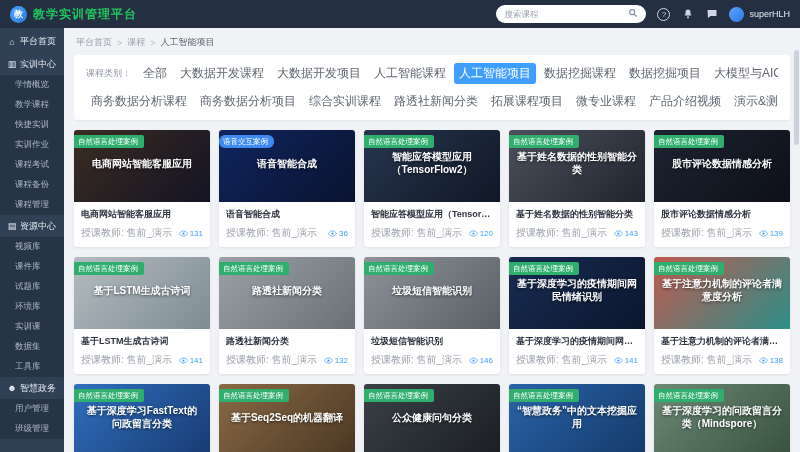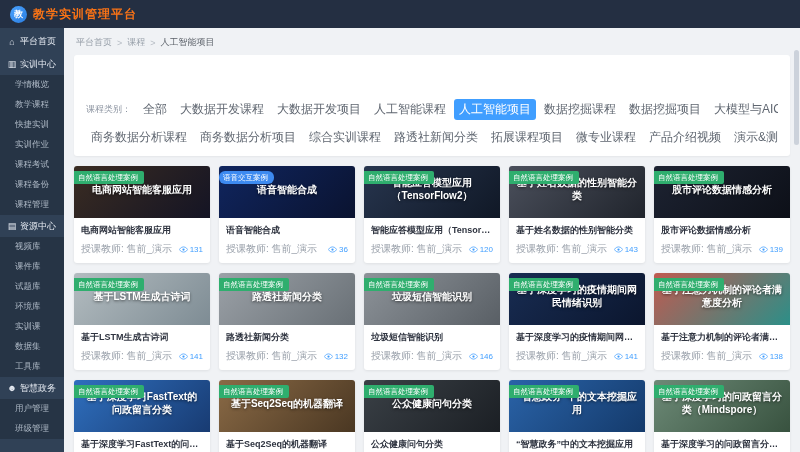--- a/index.html
+++ b/index.html
@@ -3,21 +3,21 @@
 <meta charset="utf-8">
 <style>
   *{margin:0;padding:0;box-sizing:border-box;}
   html,body{width:800px;height:452px;overflow:hidden;}
   body{font-family:"Liberation Sans","DejaVu Sans",sans-serif;background:#f0f2f5;font-size:10px;color:#333;}
 
   
   .topbar{height:28px;background:#242f42;display:flex;align-items:center;justify-content:space-between;padding:0 10px;position:relative;z-index:5;}
   .brand{display:flex;align-items:center;gap:6px;}
   .logo{width:17px;height:17px;border-radius:50%;background:linear-gradient(135deg,#4aa3ff,#2b7de0);color:#fff;font-size:9px;display:flex;align-items:center;justify-content:center;font-weight:bold;}
-  .app-title{color:#f97316;font-size:12px;font-weight:bold;letter-spacing:1px;}
+  .app-title{color:#22c55e;font-size:12px;font-weight:bold;letter-spacing:1px;}
   .top-right{display:flex;align-items:center;}
   .search-box{width:150px;height:18px;border-radius:9px;background:#fff;display:flex;align-items:center;padding:0 8px;}
   .search-box input{flex:1;border:none;outline:none;font-size:8.5px;color:#333;background:transparent;font-family:inherit;}
   .search-box input::placeholder{color:#9aa3ad;}
   .round-icon{margin-left:11px;width:13px;height:13px;border:1px solid #cfd6e4;border-radius:50%;color:#cfd6e4;font-size:8px;display:flex;align-items:center;justify-content:center;cursor:pointer;}
   .bar-icon{margin-left:11px;width:13px;height:13px;cursor:pointer;display:flex;align-items:center;justify-content:center;}
   .avatar{margin-left:11px;width:15px;height:15px;border-radius:50%;background:linear-gradient(135deg,#5aa2ff,#2d7be5);cursor:pointer;}
   .username{margin-left:5px;color:#e6ebf2;font-size:9px;cursor:pointer;}
 
   
@@ -32,30 +32,30 @@
   .content{flex:1;height:424px;overflow:hidden;position:relative;background:#f0f2f5;}
 
   
   .breadcrumb{padding:8px 12px 6px;font-size:9px;color:#98a0aa;display:flex;align-items:center;gap:5px;}
   .bc-item{cursor:pointer;}
   .bc-item.current{color:#5a6068;cursor:default;}
   .bc-sep{color:#b6bcc4;}
 
   
   .filter-card{background:#fff;margin:0 10px;border-radius:3px;padding:8px 12px;box-shadow:0 1px 2px rgba(0,0,0,.05);}
-  .filter-row{display:flex;align-items:center;white-space:nowrap;overflow:hidden;margin-top:36px;}
+  .filter-row{display:flex;align-items:center;white-space:nowrap;overflow:hidden;}
   .filter-row + .filter-row{margin-top:7px;text-align:right;}
   .f-label{font-size:9px;color:#8b93a0;margin-right:7px;flex:none;}
   .chip{font-size:12px;color:#5f6670;padding:2px 5px;border-radius:3px;margin-right:3px;cursor:pointer;flex:none;}
   .chip.active{background:#409eff;color:#fff;}
 
   
   .grid{margin:10px 10px 0;display:grid;grid-template-columns:repeat(5,1fr);gap:10px 9px;}
   .card{background:#fff;border-radius:3px;overflow:hidden;box-shadow:0 1px 3px rgba(0,0,0,.08);cursor:pointer;}
-  .card-img{height:52px;position:relative;display:flex;align-items:center;justify-content:center;padding:16px 8px 22px;text-align:center;}
+  .card-img{height:72px;position:relative;display:flex;align-items:center;justify-content:center;padding:16px 8px 22px;text-align:center;}
   .img-title{color:#fff;font-size:10px;font-weight:bold;line-height:1.3;text-shadow:0 1px 3px rgba(0,0,0,.6);}
   .ribbon{position:absolute;top:5px;left:0;color:#fff;font-size:7.5px;line-height:1;padding:2.5px 6px 2.5px 4px;border-radius:0 2px 2px 0;}
   .card-footer{padding:6px 7px 7px;}
   .c-title{font-size:9px;color:#2f3440;font-weight:bold;white-space:nowrap;overflow:hidden;text-overflow:ellipsis;}
   .c-meta{display:flex;justify-content:space-between;align-items:center;margin-top:5px;gap:4px;}
   .c-teacher{font-size:10px;color:#9aa1ab;white-space:nowrap;overflow:hidden;text-overflow:ellipsis;}
   .views{display:flex;align-items:center;gap:2px;color:#409eff;font-size:8px;flex:none;}
   .views svg{display:block;}
 
   
@@ -64,20 +64,47 @@
 </style>
 </head>
 <body>
 
 <header class="topbar">
   <div class="brand">
     <div class="logo">
         <span>教</span>
       </div>
     <div class="app-title">教学实训管理平台</div>
+  </div>
+  <div class="top-right">
+    <div class="search-box">
+      <input placeholder="搜索课程" style="">
+      <span>
+        <svg width="10" height="10" viewBox="0 0 24 24" fill="none" stroke="#8a94a0" stroke-width="3">
+            <circle cx="10" cy="10" r="6"></circle>
+            <line x1="15" y1="15" x2="21" y2="21"></line>
+          </svg>
+      </span>
+    </div>
+    <div class="round-icon">
+        <span>?</span>
+      </div>
+    <div class="bar-icon">
+      <svg width="12" height="12" viewBox="0 0 24 24" fill="#cfd6e4">
+          <path d="M12 3a5 5 0 0 0-5 5v4l-2 3h14l-2-3V8a5 5 0 0 0-5-5z"></path>
+          <circle cx="12" cy="18.5" r="2"></circle>
+        </svg>
+    </div>
+    <div class="bar-icon">
+      <svg width="12" height="12" viewBox="0 0 24 24" fill="#cfd6e4">
+          <path d="M3 4h18v12H9l-5 4z"></path>
+        </svg>
+    </div>
+    <div class="avatar"></div>
+    <span class="username">superHLH</span>
   </div>
 </header>
 
 <div class="main-row">
   <aside class="sidebar">
     <div>
         <div class="side-item top">
     <span class="side-icon">⌂</span>
     <span class="side-label">平台首页</span>
   </div>

